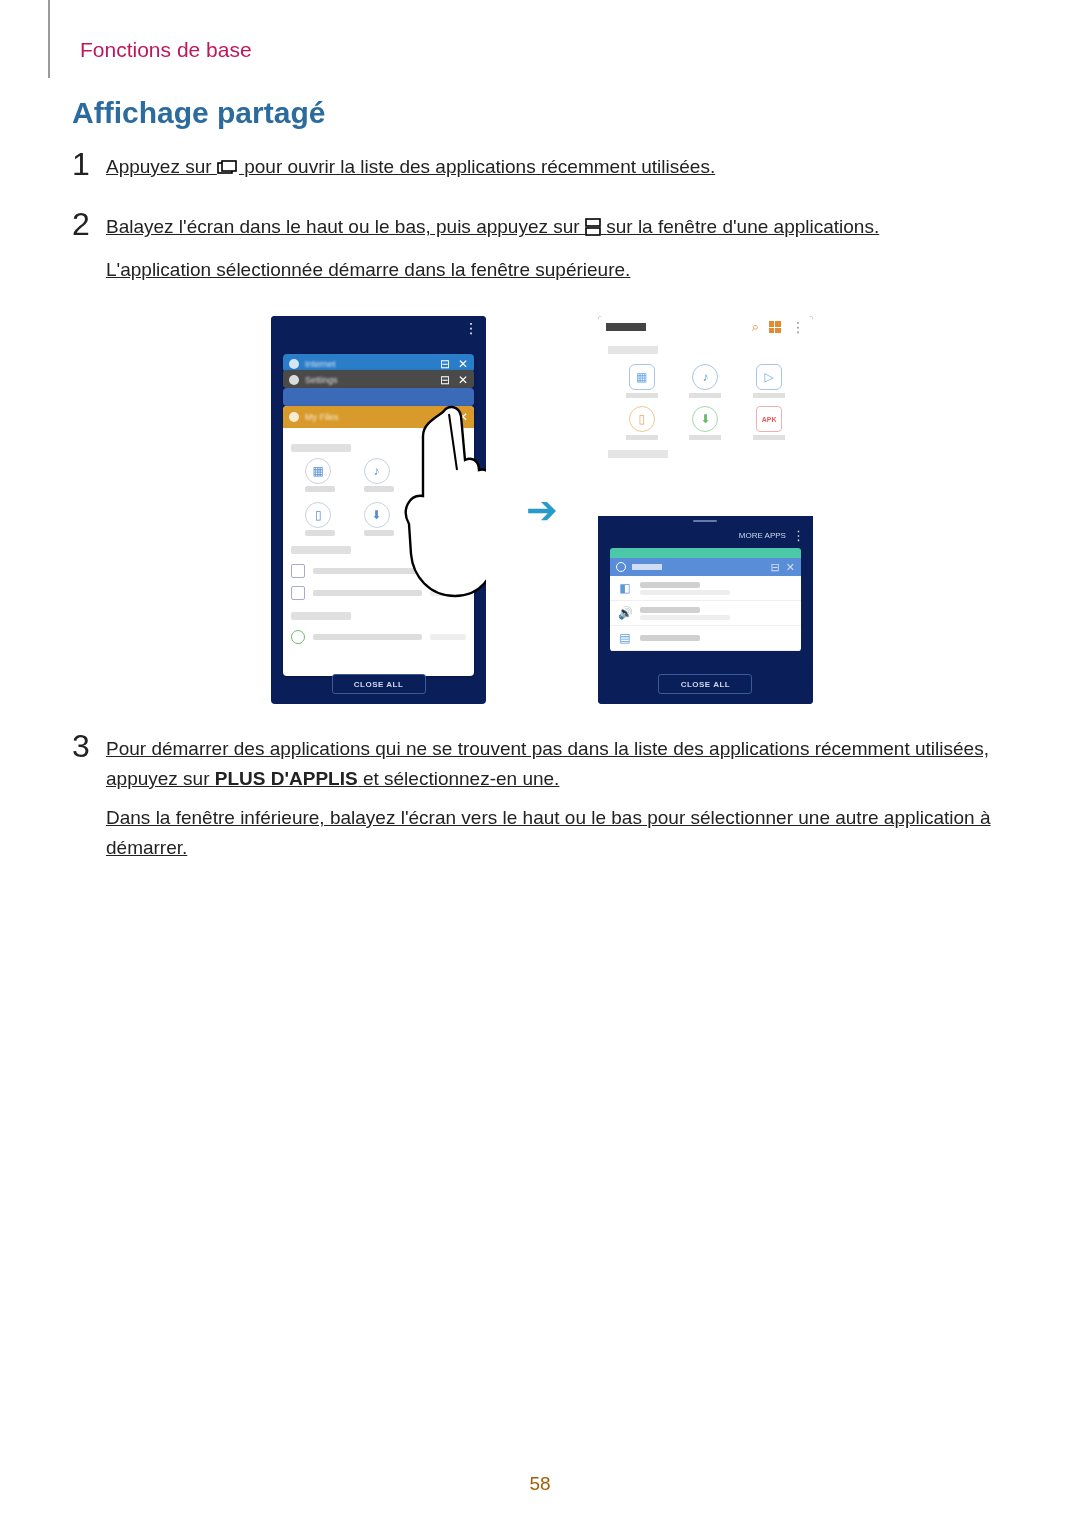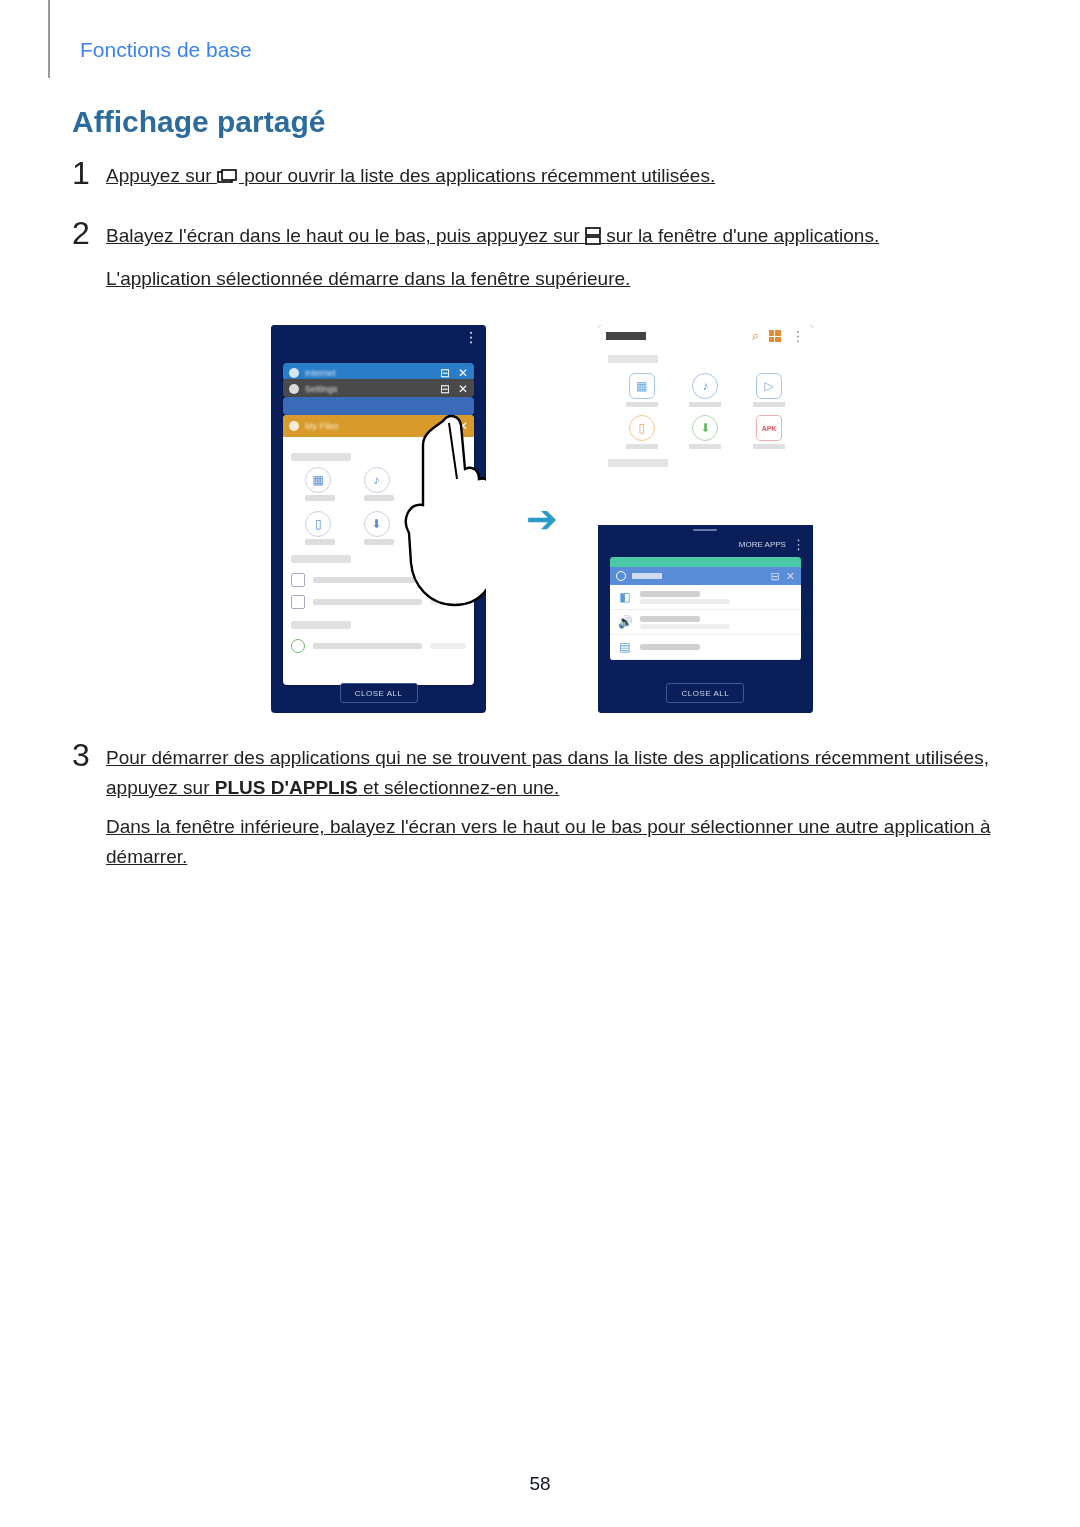--- a/index.html
+++ b/index.html
@@ -17,26 +17,26 @@
     top: 0;
     width: 2px;
     height: 78px;
     background: #9b9b9b;
   }
   .header {
     position: absolute;
     left: 80px;
     top: 38px;
     font-size: 21px;
-    color: #3b82f6;
+    color: #be185d;
   }
   .content {
     position: absolute;
     left: 72px;
-    top: 105px;
+    top: 96px;
     width: 940px;
   }
   .section-title {
     color: #2c6b9e;
     font-size: 30px;
     font-weight: bold;
     margin-bottom: 22px;
   }
   .step {
     display: flex;
@@ -94,21 +94,21 @@
   .card4 .body { padding:8px; }
   .row { display:flex; justify-content:space-around; margin-bottom:10px; }
   .circ { width:26px; height:26px; border:1px solid #c8d0e0; border-radius:50%; display:flex; align-items:center; justify-content:center; font-size:12px; color:#5a8dd8; }
   .lbl { width:30px; height:6px; background:#ddd; border-radius:2px; margin:2px auto 0; filter:blur(.5px); }
   .faint { height:8px; width:60px; background:#e0e0e0; border-radius:2px; margin:8px 0 6px 0; filter:blur(.5px); }
   .listrow { display:flex; align-items:center; gap:8px; padding:4px 0; }
   .listrow .li-ic { width:14px; height:14px; border:1px solid #aac; border-radius:2px; }
   .listrow .li-ic.tri { border-radius:50%; border-color:#6fb86f; }
   .listrow .li-txt { height:6px; background:#ddd; border-radius:2px; flex:1; filter:blur(.5px); }
   .listrow .li-r { height:6px; width:36px; background:#eee; border-radius:2px; filter:blur(.5px); }
-  .closeall { position:absolute; bottom:10px; left:50%; transform:translateX(-50%); width:78px; height:20px; border:1px solid #3a5a9a; border-radius:3px; background:#0a1e5a; display:flex; align-items:center; justify-content:center; }
+  .closeall { position:absolute; bottom:10px; left:50%; transform:translateX(-50%); width:94px; height:20px; border:1px solid #3a5a9a; border-radius:3px; background:#0a1e5a; display:flex; align-items:center; justify-content:center;font-weight:bold; }
   .closeall span { color:#cfd8ea; font-size:8px; letter-spacing:.5px; filter:blur(.4px); }
   
   .top-app { position:absolute; top:0; left:0; right:0; height:200px; background:#fff; }
   .top-app .hdr { height:22px; display:flex; align-items:center; padding:0 8px; }
   .top-app .hdr .ttl { height:8px; width:40px; background:#444; filter:blur(.6px); }
   .top-app .hdr .r { margin-left:auto; display:flex; gap:10px; align-items:center; }
   .top-app .hdr .mag { color:#e58a30; font-size:13px; }
   .top-app .hdr .grid { width:12px; height:12px; display:grid; grid-template:1fr 1fr/1fr 1fr; gap:1px; }
   .top-app .hdr .grid div { background:#e58a30; }
   .top-app .hdr .d3 { color:#888; font-size:14px; }
@@ -150,21 +150,21 @@
     top:88px; left:126px;
     width:120px; height:210px;
     pointer-events:none;
   }
   .page-num {
     position:absolute;
     bottom:32px;
     left:50%;
     transform:translateX(-50%);
     font-size:19px;
-    color:#0f172a;
+    color:#a16207;
   }
   strong { font-weight:bold; }
 </style>
 </head>
 <body>
 
 <div class="page-border"></div>
 
 <div class="header">Fonctions de base</div>
 

